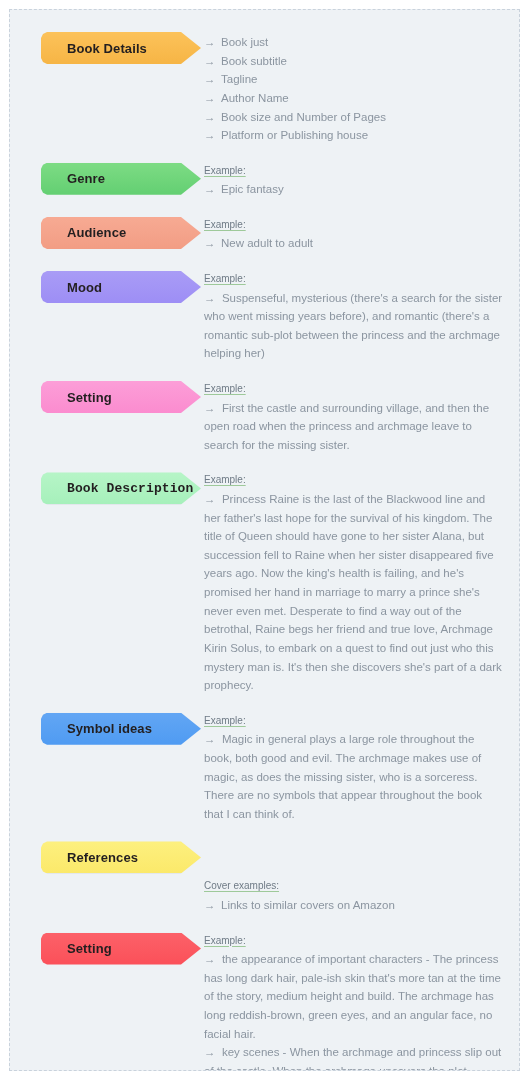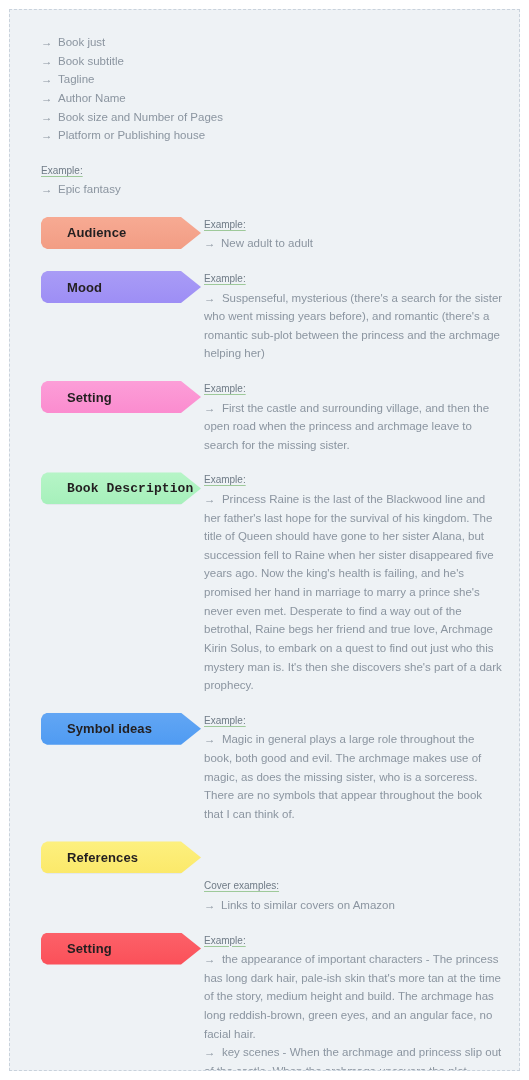--- a/index.html
+++ b/index.html
@@ -120,20 +120,25 @@
     color: #8b95a0;
   }
 </style>
 </head>
 <body>
 
 <div id="page">
   <div id="canvas">
     <div id="rows">
         <div class="row">
+          <div class="banner-wrap">
+            <div class="banner" style="background: linear-gradient(rgb(252, 194, 90) 0%, rgb(246, 181, 69) 100%);">
+              <span class="banner-label">Book Details</span>
+            </div>
+          </div>
           <div class="content">
             <div class="bullet">
               <span class="arrow">→</span>
               <span class="btext">Book just</span>
             </div>
             <div class="bullet">
               <span class="arrow">→</span>
               <span class="btext">Book subtitle</span>
             </div>
             <div class="bullet">
@@ -148,20 +153,25 @@
               <span class="arrow">→</span>
               <span class="btext">Book size and Number of Pages</span>
             </div>
             <div class="bullet">
               <span class="arrow">→</span>
               <span class="btext">Platform or Publishing house</span>
             </div>
           </div>
         </div>
         <div class="row">
+          <div class="banner-wrap">
+            <div class="banner" style="background: linear-gradient(rgb(125, 220, 132) 0%, rgb(99, 207, 114) 100%);">
+              <span class="banner-label">Genre</span>
+            </div>
+          </div>
           <div class="content">
             <div class="example-head" style="text-decoration-color: rgb(158, 201, 154);">Example:</div>
             <div class="bullet">
               <span class="arrow">→</span>
               <span class="btext">Epic fantasy</span>
             </div>
           </div>
         </div>
         <div class="row">
           <div class="banner-wrap">

